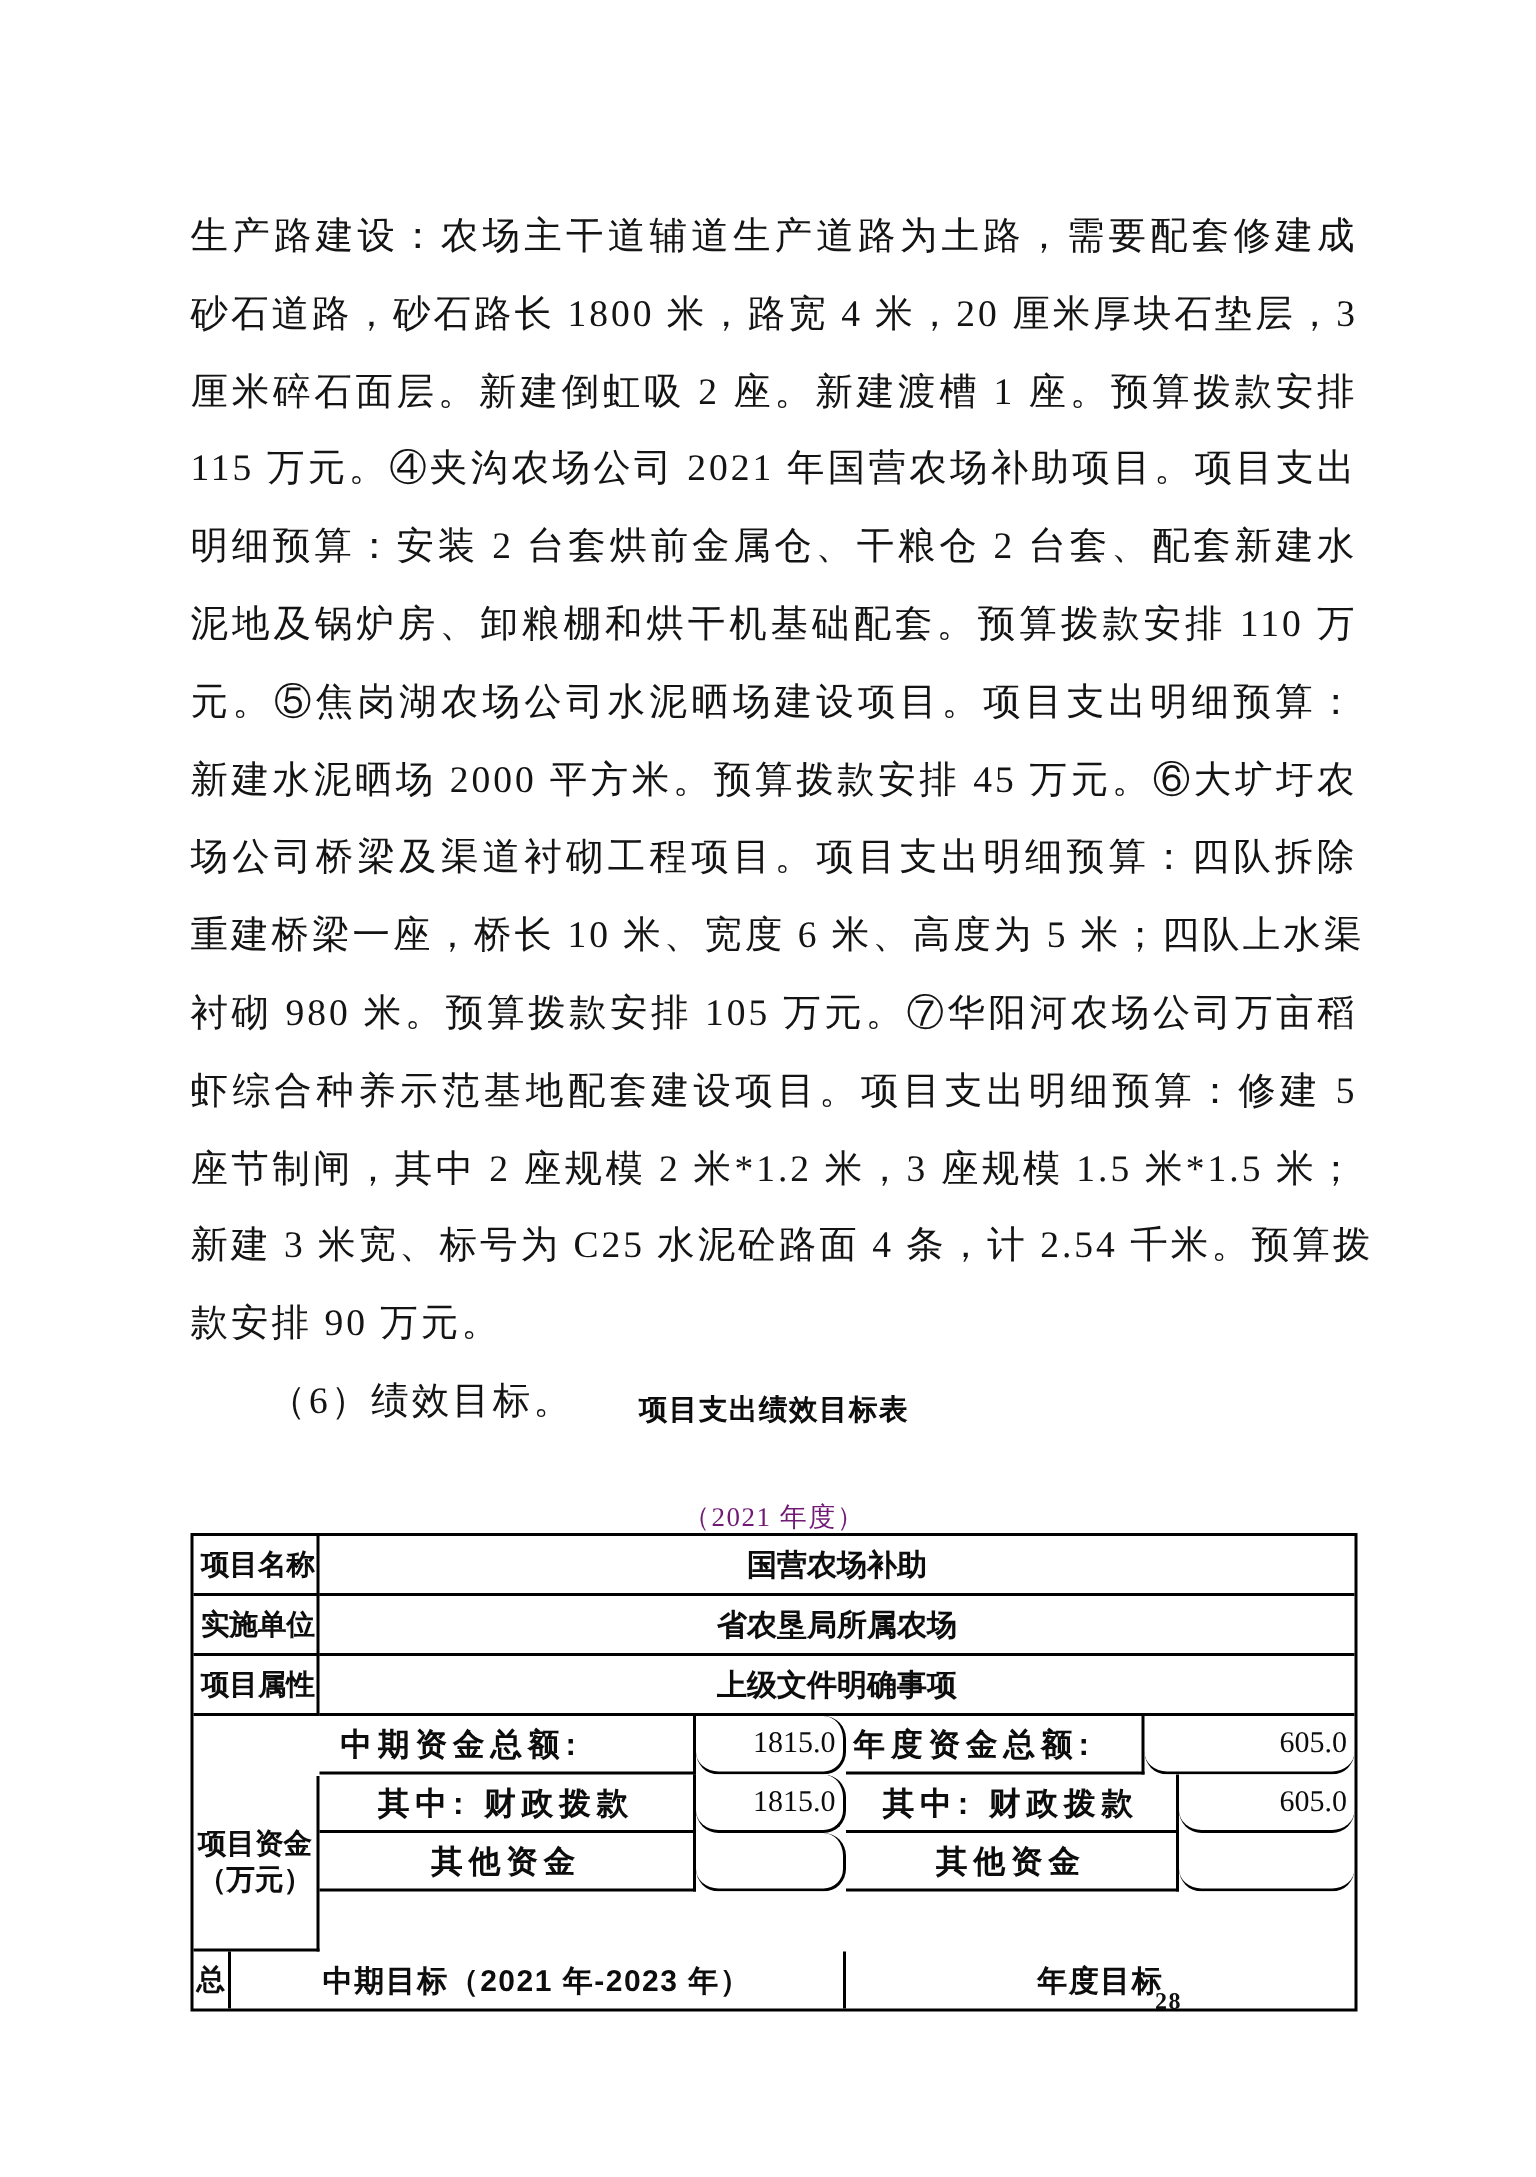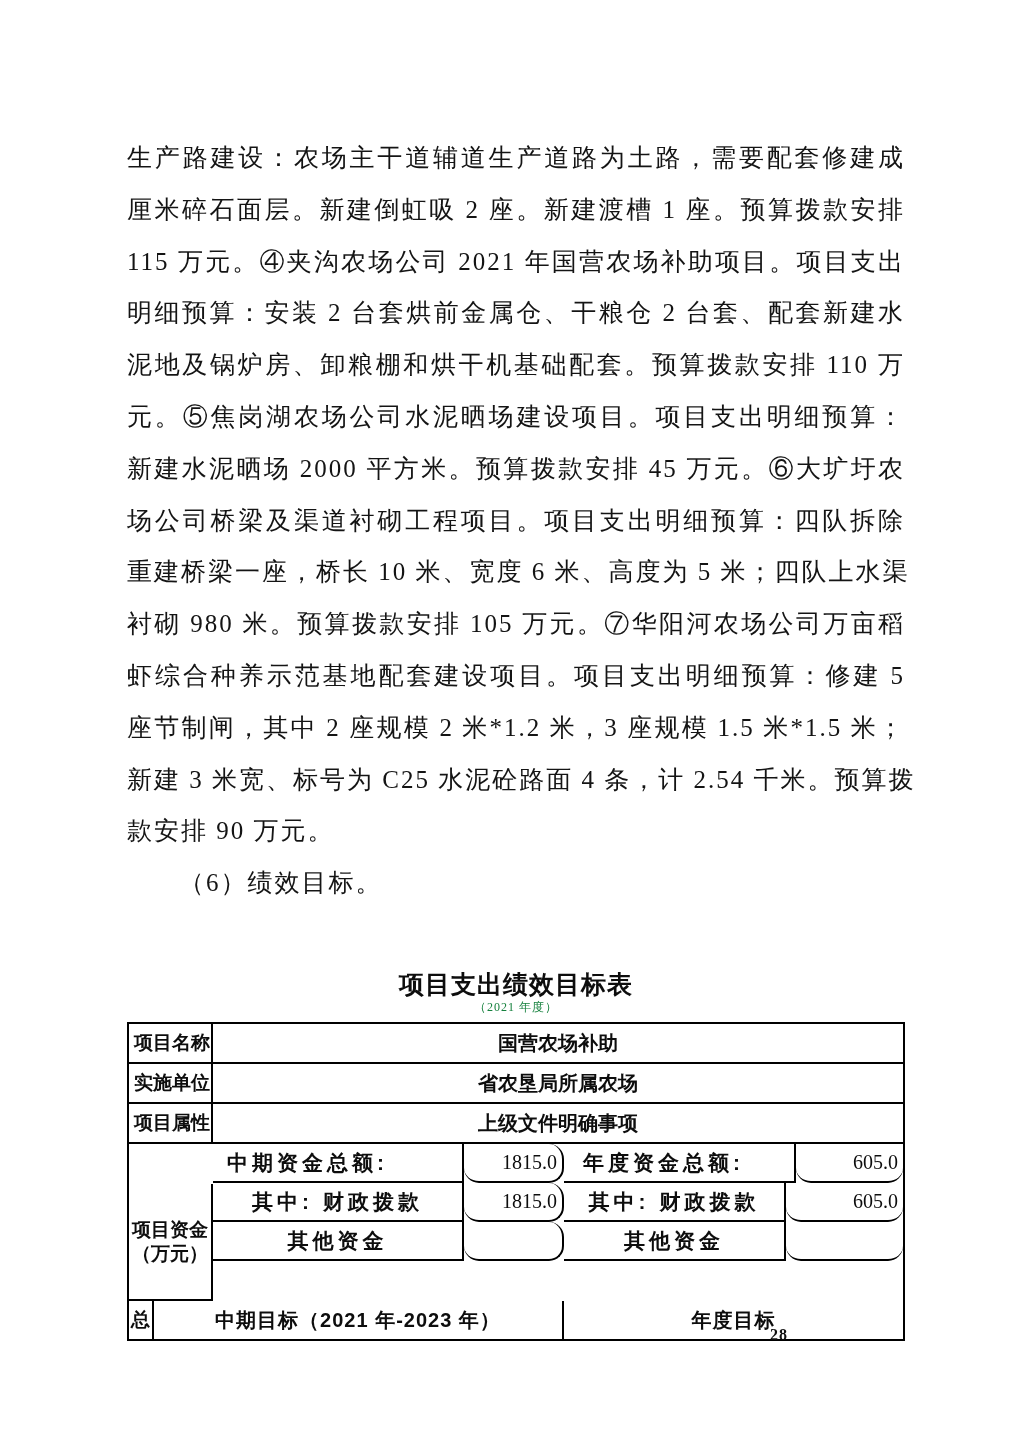--- a/index.html
+++ b/index.html
@@ -20,29 +20,29 @@
   .line {
     height:51.8px; line-height:51.8px;
     text-align:justify; text-align-last:justify;
     white-space:nowrap;
   }
   .line.nojust { text-align:left; text-align-last:left; }
   .line.indent { padding-left:52px; }
 
   
   .tbl-title {
-    position:absolute; left:127px; top:968px; width:778px;
-    text-align:center; font-weight:bold; font-size:25px; letter-spacing:1px;
+    position:absolute; left:127px; top:927px; width:778px;
+    text-align:center; font-weight:bold; font-size:19px; letter-spacing:1px;
     font-family:"Liberation Sans","DejaVu Sans",sans-serif;
     color:#0d0d0d;
   }
   .tbl-subtitle {
     position:absolute; left:127px; top:999px; width:778px;
-    text-align:center; font-size:12px; letter-spacing:1px;
-    color:#15803d;
+    text-align:center; font-size:18px; letter-spacing:1px;
+    color:#701a75;
   }
 
   
   .ptable {
     position:absolute; left:127px; top:1022px; width:778px;
     border:2px solid #000; box-sizing:border-box;
     font-family:"Liberation Sans","DejaVu Sans",sans-serif;
     font-weight:600; font-size:20px; color:#0d0d0d;
   }
   .trow { display:flex; }
@@ -62,21 +62,21 @@
     width:84px; height:117px;
     border-right:2px solid #000; border-bottom:2px solid #000;
     box-sizing:border-box;
     display:flex; flex-direction:column; align-items:center; justify-content:center;
     font-size:19px; line-height:24px;margin-top:40px;
   }
   .funds-rows { flex:1; display:flex; flex-direction:column; }
   .frow { display:flex; height:39px; }
   .c-midlab { width:251px; justify-content:flex-start; padding-left:14px; font-size:21px; letter-spacing:4px; }
   .c-midval { width:100px; }
-  .c-yearlab-left { width:232px; justify-content:flex-start; padding-left:19px; font-size:21px; letter-spacing:4px; }
+  .c-yearlab-left { width:199px; justify-content:flex-start; padding-left:5px; font-size:21px; letter-spacing:4px; }
   .c-yearlab-c { width:222px; font-size:21px; letter-spacing:4px; }
   .c-yearval { flex:1;padding-left:43px; }
   .num {
     justify-content:flex-end; padding-right:5px;
     font-family:"Liberation Serif","DejaVu Serif",serif;
     font-weight:400; font-size:20px; letter-spacing:0;border-radius:15px;
   }
   .goal-row { height:38px; }
   .g-lab { width:25px; font-size:19px; }
   .g-mid { width:410px; letter-spacing:1px; }
@@ -88,20 +88,21 @@
     font-family:"Liberation Serif","DejaVu Serif",serif;
   }
 </style>
 </head>
 <body>
 
 <div class="page">
 
   <div class="body-text">
     <div class="line">生产路建设：农场主干道辅道生产道路为土路，需要配套修建成</div>
+    <div class="line">砂石道路，砂石路长 1800 米，路宽 4 米，20 厘米厚块石垫层，3</div>
     <div class="line">厘米碎石面层。新建倒虹吸 2 座。新建渡槽 1 座。预算拨款安排</div>
     <div class="line">115 万元。④夹沟农场公司 2021 年国营农场补助项目。项目支出</div>
     <div class="line">明细预算：安装 2 台套烘前金属仓、干粮仓 2 台套、配套新建水</div>
     <div class="line">泥地及锅炉房、卸粮棚和烘干机基础配套。预算拨款安排 110 万</div>
     <div class="line">元。⑤焦岗湖农场公司水泥晒场建设项目。项目支出明细预算：</div>
     <div class="line">新建水泥晒场 2000 平方米。预算拨款安排 45 万元。⑥大圹圩农</div>
     <div class="line">场公司桥梁及渠道衬砌工程项目。项目支出明细预算：四队拆除</div>
     <div class="line">重建桥梁一座，桥长 10 米、宽度 6 米、高度为 5 米；四队上水渠</div>
     <div class="line">衬砌 980 米。预算拨款安排 105 万元。⑦华阳河农场公司万亩稻</div>
     <div class="line">虾综合种养示范基地配套建设项目。项目支出明细预算：修建 5</div>

